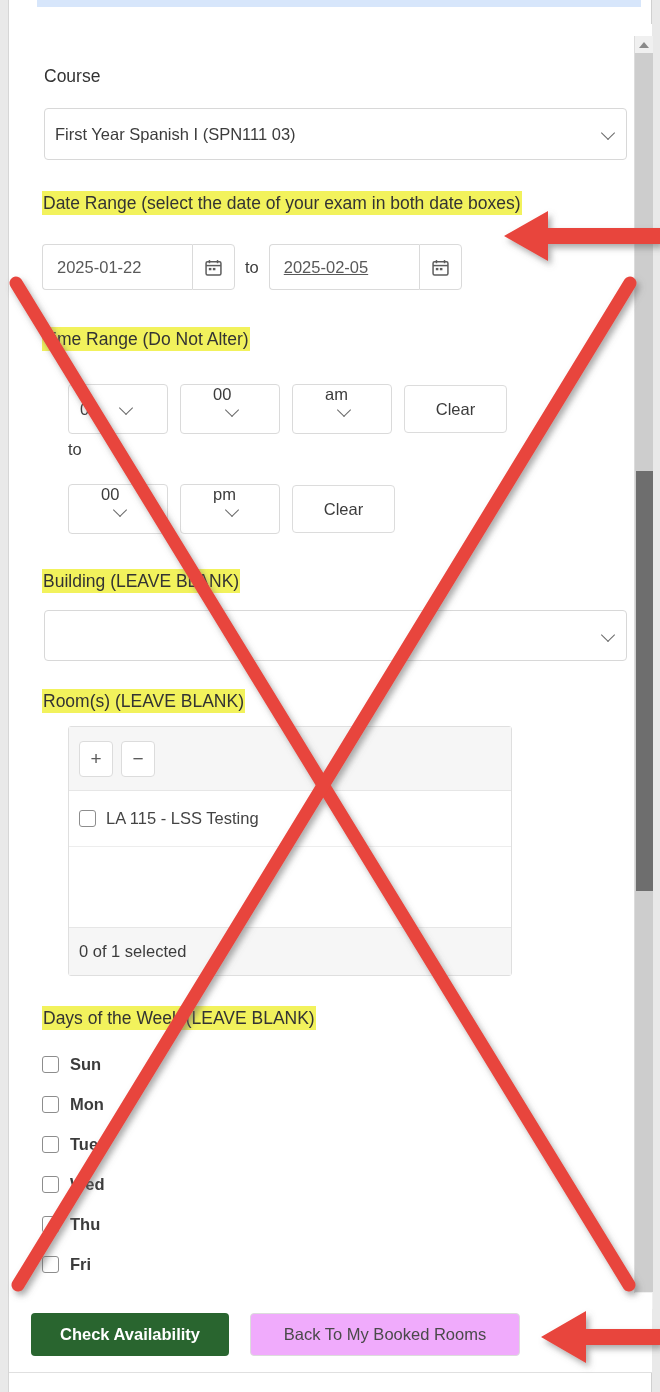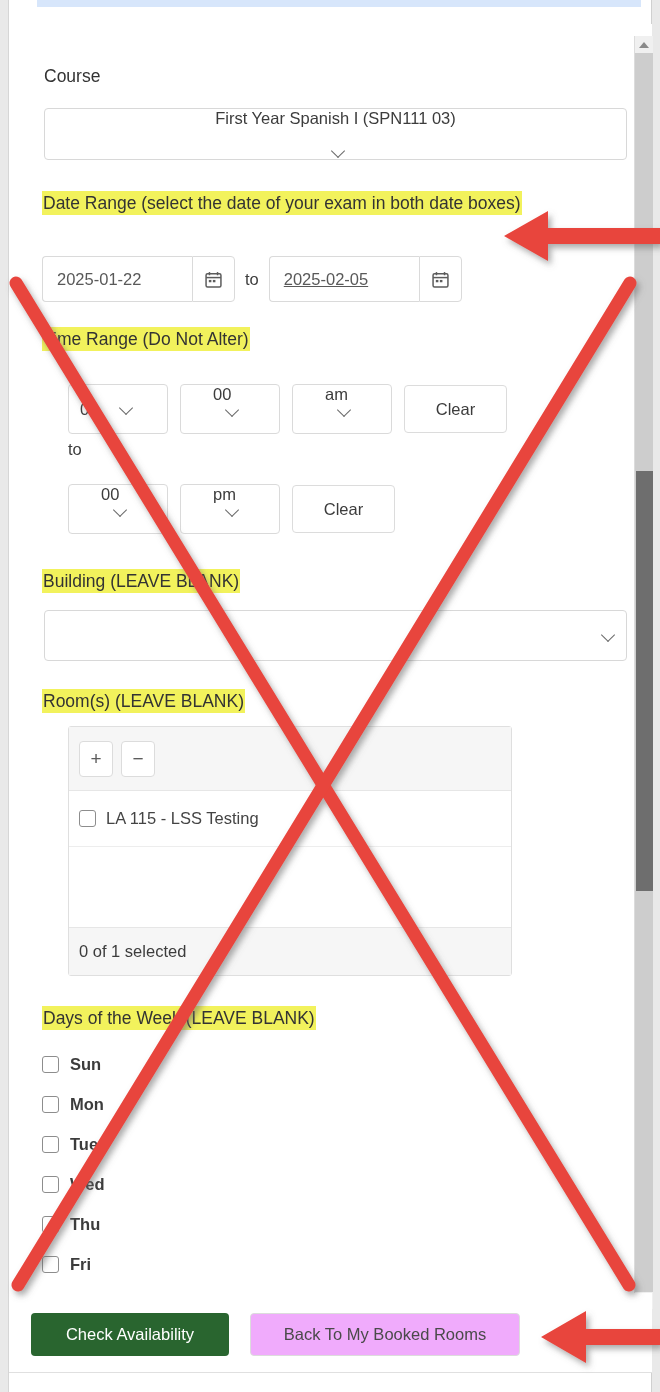--- a/index.html
+++ b/index.html
@@ -119,30 +119,29 @@
   .chev::before {
     content: "";
     position: absolute;
     left: 1px; top: 1px;
     width: 9px; height: 9px;
     border-right: 1.6px solid #6a6a6a;
     border-bottom: 1.6px solid #6a6a6a;
     transform: rotate(45deg);
   }
 
-  #course-select { left: 10px; top: 76px; width: 583px; height: 52px; flex-direction: column; }
+  #course-select { left: 10px; top: 76px; width: 583px; height: 52px; }
 
   .lbl-daterange { position: absolute; left: 8px; top: 160px; width: 580px; }
 
   
   .date-group {
     position: absolute;
     display: flex;
     align-items: stretch;
-    margin-top: 12px;
   }
   .date-input {
     border: 1px solid #dadada;
     border-right: none;
     border-radius: 4px 0 0 4px;
     background: #fff;
     height: 46px;
     display: flex; align-items: center;
     padding: 0 14px;
     font-size: 16.5px;
@@ -279,21 +278,21 @@
     border-bottom: 1px solid #e0e0e0;
   }
   .btn-primary {
     position: absolute;
     left: 22px; top: 20px;
     width: 198px; height: 43px;
     background: #29652f;
     border-radius: 4px;
     color: #fff;
     font-size: 16.5px;
-    font-weight: normal;
+    font-weight: bold;
     display: flex; align-items: center; justify-content: center; text-align: right;
   }
   .btn-secondary {
     position: absolute;
     left: 241px; top: 20px;
     width: 270px; height: 43px;
     background: #f0abfc;
     border: 1px solid #dcdcdc;
     border-radius: 4px;
     color: #4a4a4a;

